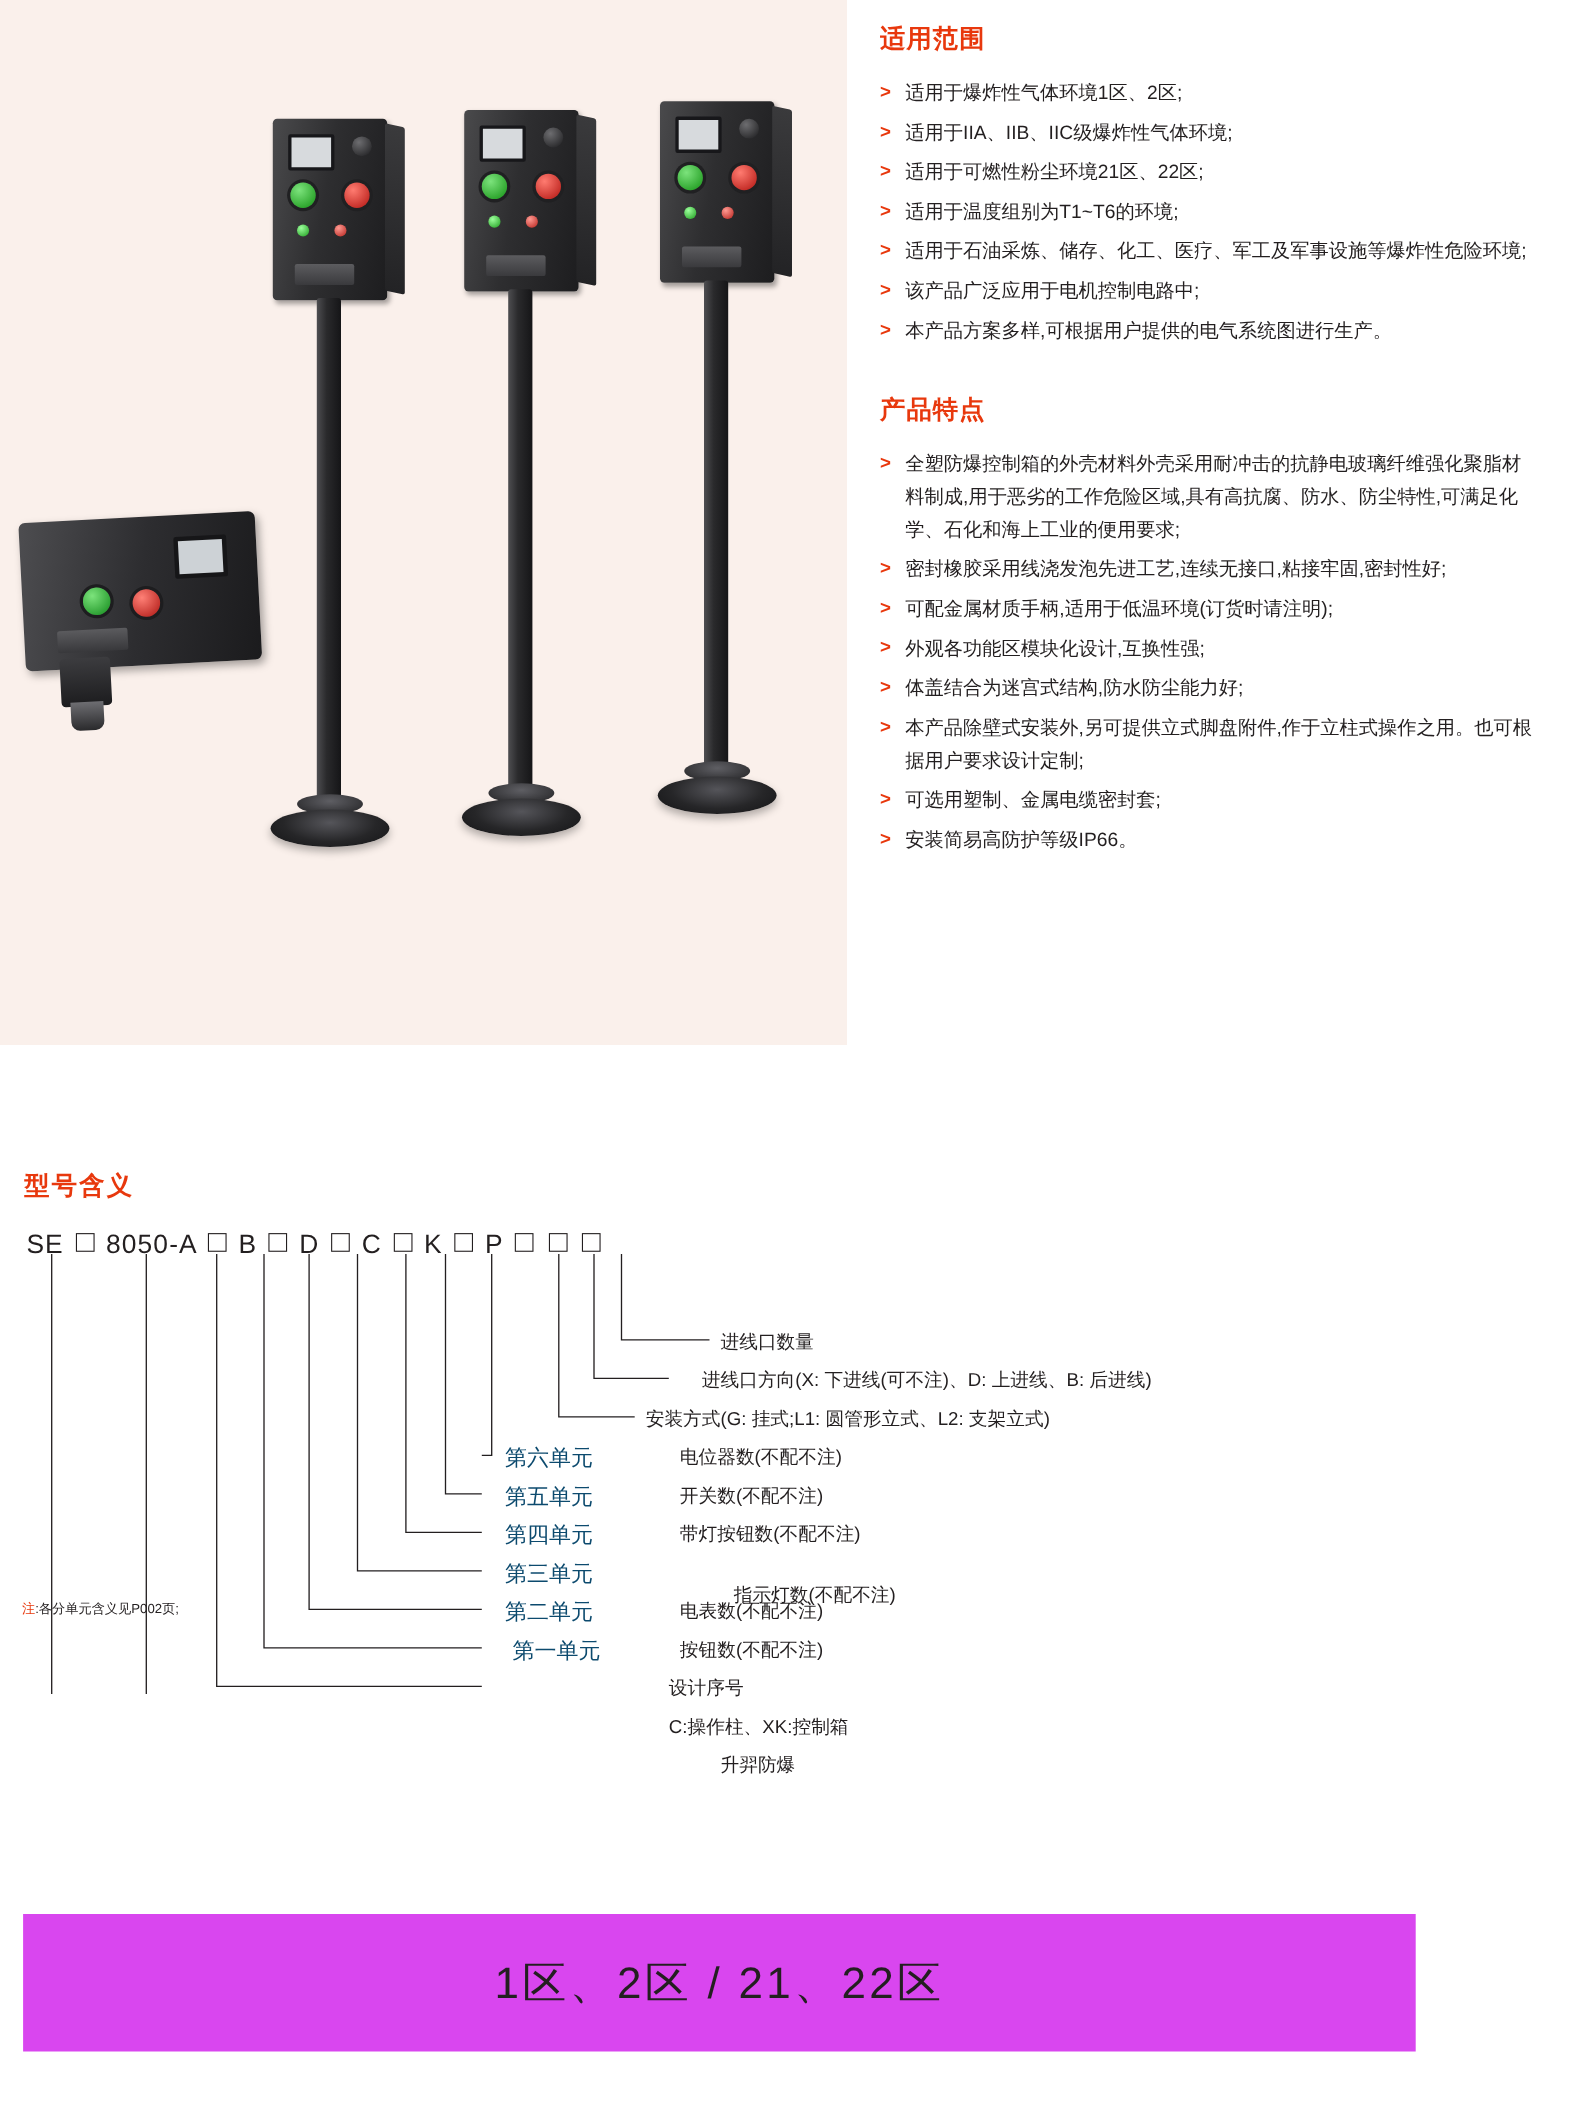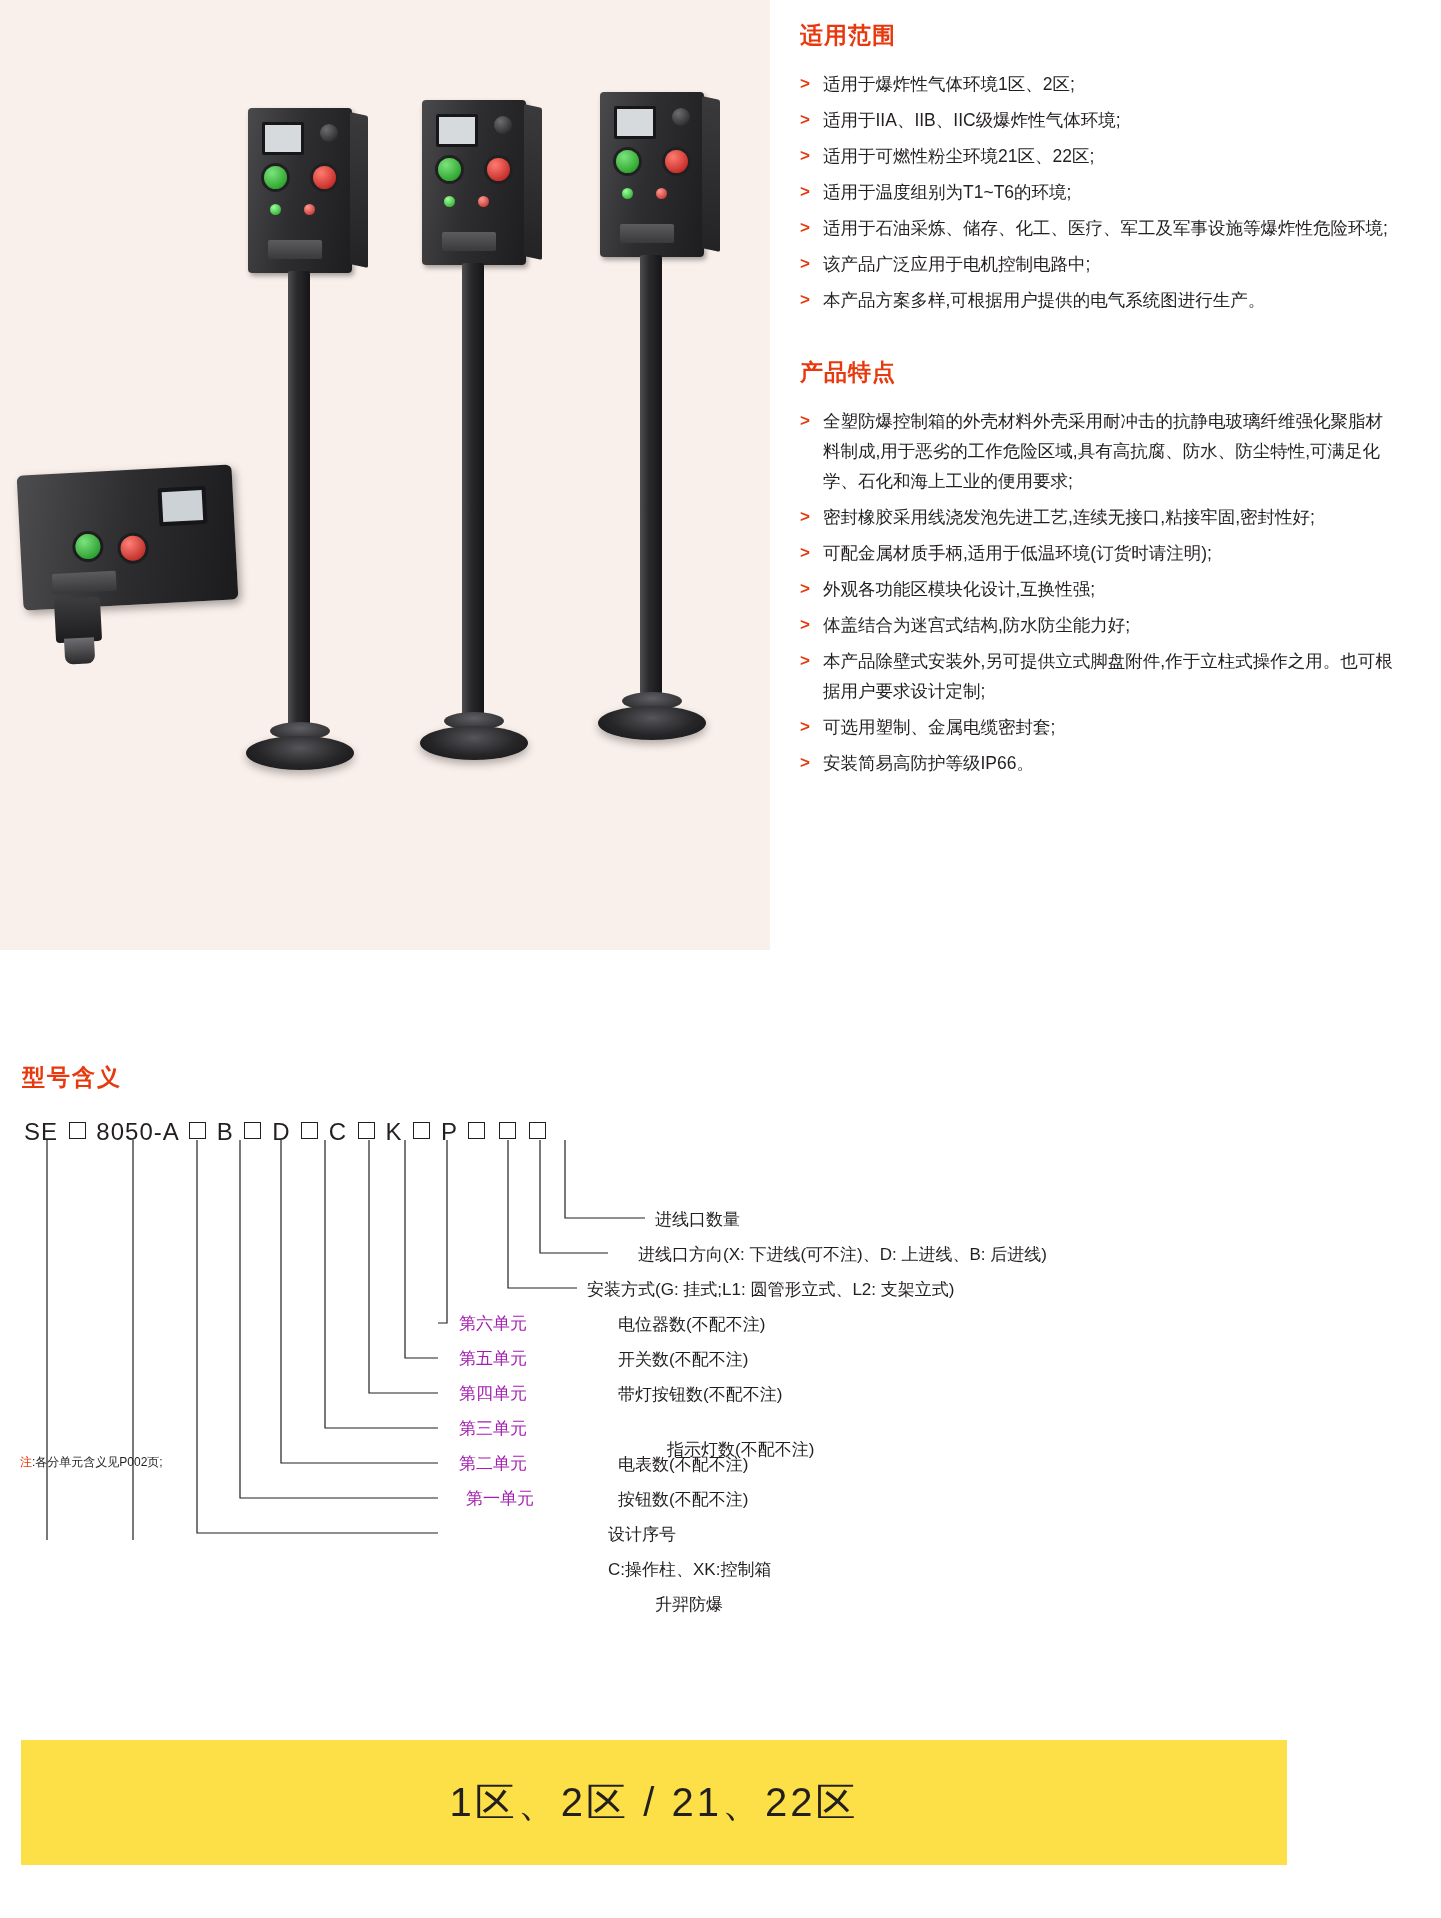--- a/index.html
+++ b/index.html
@@ -281,22 +281,22 @@
   }
   .leader-svg {
     position: absolute;
     left: 0;
     top: 0;
     width: 1441px;
     height: 500px;
   }
   .unit-label {
     position: absolute;
-    font-size: 17px;
-    color: #a21caf;
+    font-size: 20px;
+    color: #0c4a6e;
     white-space: nowrap;
   }
   .desc-label {
     position: absolute;
     font-size: 17px;
     color: #231f20;
     white-space: nowrap;
   }
   .note {
     position: absolute;
@@ -307,21 +307,21 @@
   }
   .note .n-red { color: #e8380d; }
 
   
   .zone-band {
     position: absolute;
     left: 21px;
     top: 1740px;
     width: 1266px;
     height: 125px;
-    background: #fde047;
+    background: #d946ef;
     display: flex;
     align-items: center;
     justify-content: center;
   }
   .zone-band .zone-text {
     font-size: 40px;
     color: #231f20;
     letter-spacing: 3px;
   }
 </style>

